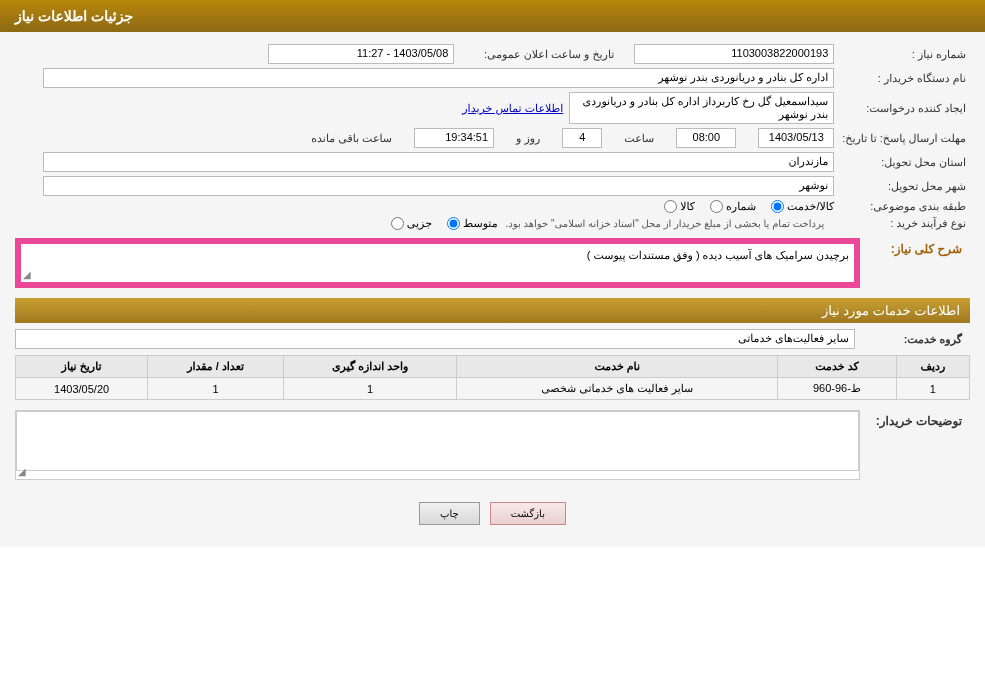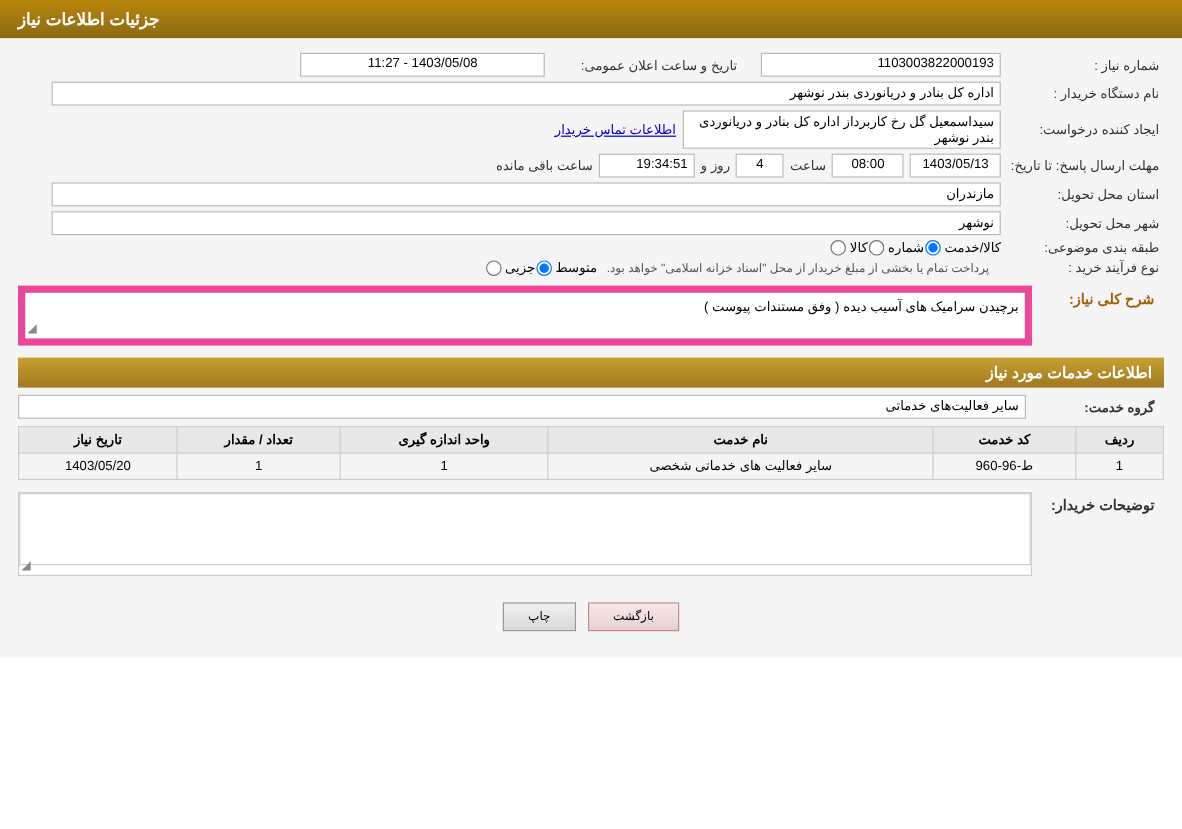--- a/index.html
+++ b/index.html
@@ -33,33 +33,33 @@
       cursor: pointer;
       font-size: 11px;
     }
     .small-label {
       font-size: 11px;
       color: #333;
     }
     .radio-group {
       display: flex;
       align-items: center;
-      gap: 1px;
+      gap: 15px;
     }
     .radio-item {
       display: flex;
       align-items: center;
       gap: 3px;
       font-size: 11px;
     }
     .section-header {
       background: linear-gradient(to bottom, #c8a030, #a07820);
       color: #fff;
       padding: 5px 10px;
-      font-weight: bold;
+      font-weight: normal;
       font-size: 13px;
       text-align: right;
       margin-top: 10px;
       margin-bottom: 6px;
     }
     .textarea-field {
       width: 100%;
       min-height: 60px;
       border: 1px solid #ccc;
       resize: none;
@@ -155,21 +155,21 @@
     <table class="main-table">
 
       <tbody>
           <tr>
         <td class="label-cell">شماره نیاز :</td>
         <td class="input-cell" style="width:220px;">
           <div class="input-field" style="width:200px; display:inline-block;">1103003822000193</div>
         </td>
         <td class="label-cell" style="width:160px;">تاریخ و ساعت اعلان عمومی:</td>
         <td class="input-cell">
-          <div class="input-field" style="width:204px; display:inline-block;text-align:center;">1403/05/08 - 11:27</div>
+          <div class="input-field" style="width:186px; display:inline-block;">1403/05/08 - 11:27</div>
         </td>
       </tr>
 
       <tr>
         <td class="label-cell">نام دستگاه خریدار :</td>
         <td colspan="3" class="input-cell">
           <div class="input-field full-width" style="width:97%;">اداره کل بنادر و دریانوردی بندر نوشهر</div>
         </td>
       </tr>
 
@@ -180,21 +180,21 @@
             <div class="input-field" style="flex:1;">سیداسمعیل گل رخ کاربرداز اداره کل بنادر و دریانوردی بندر نوشهر</div>
             <span class="blue-link">اطلاعات تماس خریدار</span>
           </div>
         </td>
         <td class="input-cell"></td>
       </tr>
 
       <tr>
         <td class="label-cell">مهلت ارسال پاسخ: تا تاریخ:</td>
         <td colspan="3" class="input-cell">
-          <div style="display:flex; align-items:center; gap:5px; flex-direction: row-reverse; justify-content: flex-end;">
+          <div style="display:flex; align-items:center; gap:22px; flex-direction: row-reverse; justify-content: flex-end;">
             <span class="small-label">ساعت باقی مانده</span>
             <div class="input-field" style="width:80px;">19:34:51</div>
             <span class="small-label">روز و</span>
             <div class="input-field" style="width:40px; text-align:center;">4</div>
             <span class="small-label">ساعت</span>
             <div class="input-field" style="width:60px; text-align:center;">08:00</div>
             <div class="input-field" style="width:76px; text-align:center;">1403/05/13</div>
           </div>
         </td>
       </tr>

